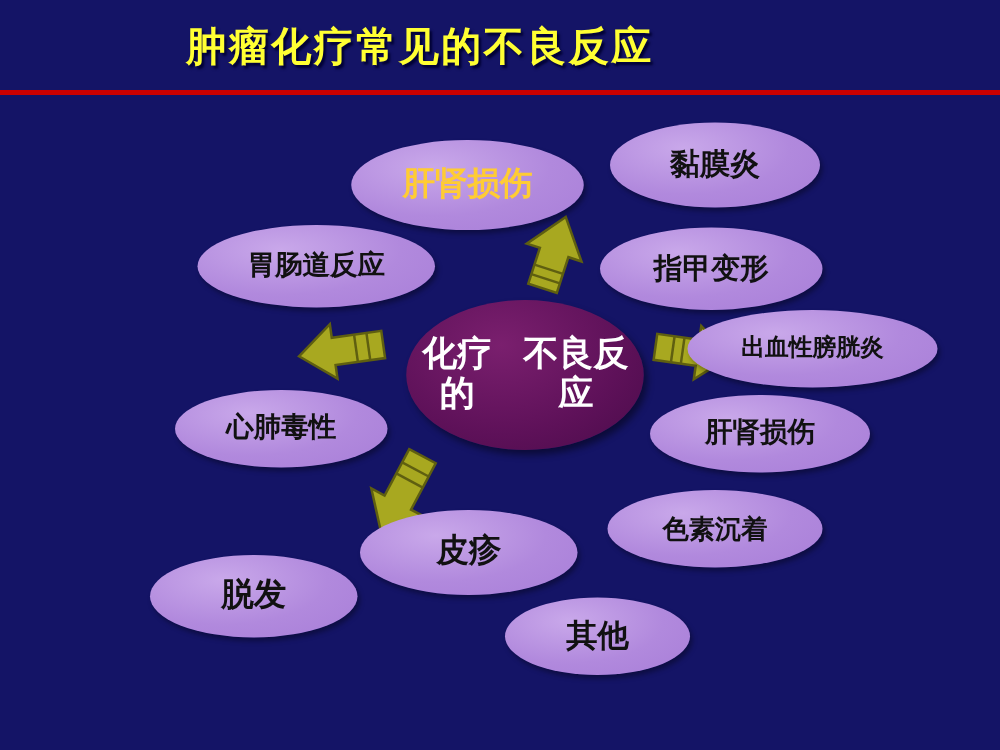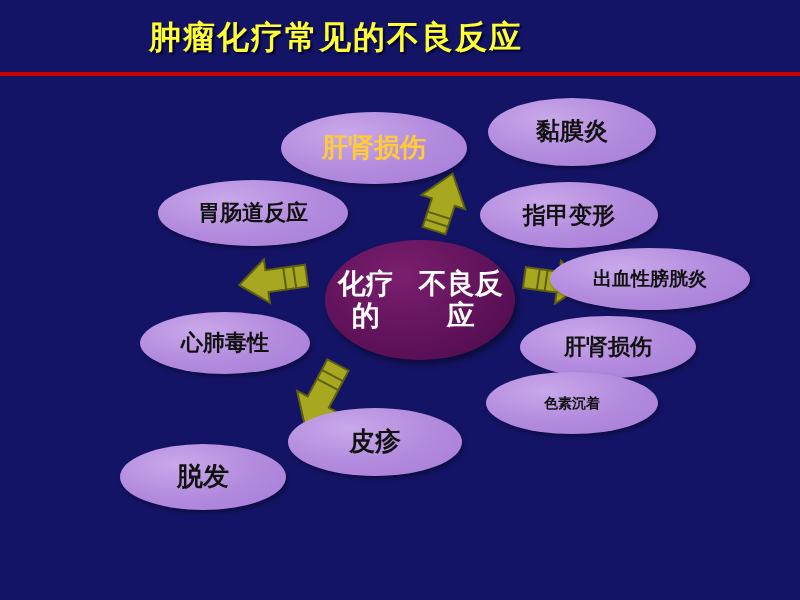--- a/index.html
+++ b/index.html
@@ -163,27 +163,30 @@
 
 
   <div class="node lilac" style="left:520px; top:316px; width:176px; height:62px; font-size:22px;">
     <span>肝肾损伤</span>
   </div>
 
   <div class="node lilac" style="left:140px; top:312px; width:170px; height:62px; font-size:22px;">
     <span>心肺毒性</span>
   </div>
 
-  <div class="node lilac" style="left:486px; top:372px; width:172px; height:62px; font-size:14px;">
+  <div class="node lilac" style="left:486px; top:392px; width:172px; height:62px; font-size:21px;">
     <span>色素沉着</span>
   </div>
 
 
   <div class="node lilac" style="left:288px; top:408px; width:174px; height:68px; font-size:26px;align-items:center;">
     <span>皮疹</span>
   </div>
 
   <div class="node lilac" style="left:120px; top:444px; width:166px; height:66px; font-size:26px;">
     <span>脱发</span>
   </div>
 
+  <div class="node lilac" style="left:404px; top:478px; width:148px; height:62px; font-size:25px;">
+    <span>其他</span>
+  </div>
 
 </div>
 
 </body></html>

